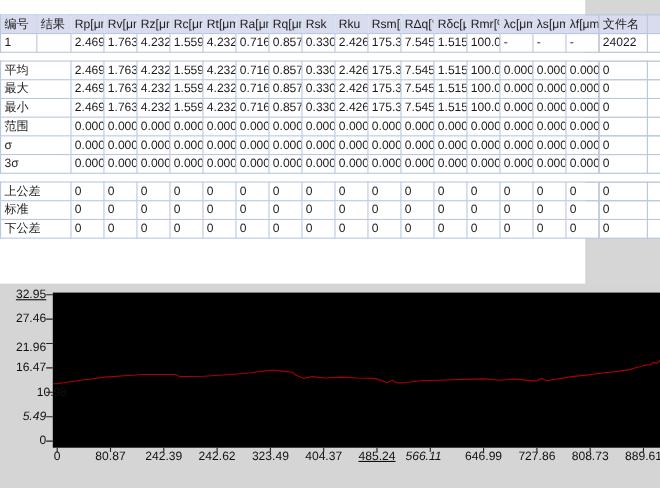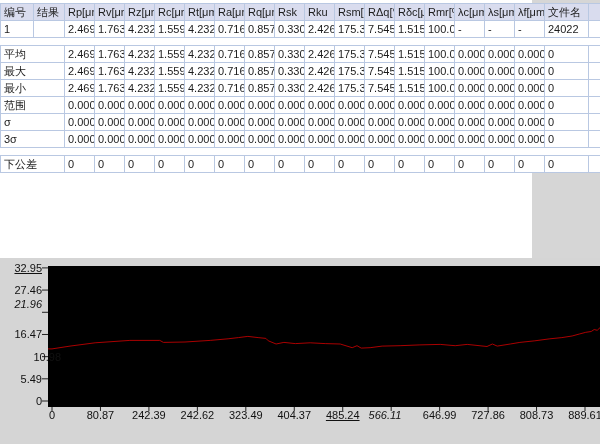--- a/index.html
+++ b/index.html
@@ -4,21 +4,21 @@
 <style>
   html,body{margin:0;padding:0;}
   body{
     width:600px;height:444px;position:relative;overflow:hidden;
     background:#d6d6d6;
     font-family:"Liberation Sans","DejaVu Sans",sans-serif;
     -webkit-font-smoothing:antialiased;
   }
   .table-area{
     position:absolute;top:0;left:0;width:532px;height:258px;
-    background:#ffffff;padding-top:3px;box-sizing:border-box;
+    background:#ffffff;padding-top:13px;box-sizing:border-box;
   }
   table{
     border-collapse:collapse;table-layout:fixed;width:600px;
     font-size:11px;color:#1c1c1c;
   }
   td{
     border:1px solid #b9c8e2;height:16px;line-height:16px;
     padding:0 0 0 3px;text-align:left;vertical-align:middle;
     overflow:hidden;white-space:nowrap;background:#ffffff;
   }
@@ -235,20 +235,62 @@
           <td>0.000</td>
           <td>0.000</td>
           <td>0.000</td>
           <td>0.000</td>
           <td>0.000</td>
           <td>0</td>
           <td class="filler"></td>
         </tr>
         <tr class="gap">
           <td colspan="20"></td>
+        </tr>
+        <tr>
+          <td colspan="2">上公差</td>
+          <td>0</td>
+          <td>0</td>
+          <td>0</td>
+          <td>0</td>
+          <td>0</td>
+          <td>0</td>
+          <td>0</td>
+          <td>0</td>
+          <td>0</td>
+          <td>0</td>
+          <td>0</td>
+          <td>0</td>
+          <td>0</td>
+          <td>0</td>
+          <td>0</td>
+          <td>0</td>
+          <td>0</td>
+          <td class="filler"></td>
+        </tr>
+        <tr>
+          <td colspan="2">标准</td>
+          <td>0</td>
+          <td>0</td>
+          <td>0</td>
+          <td>0</td>
+          <td>0</td>
+          <td>0</td>
+          <td>0</td>
+          <td>0</td>
+          <td>0</td>
+          <td>0</td>
+          <td>0</td>
+          <td>0</td>
+          <td>0</td>
+          <td>0</td>
+          <td>0</td>
+          <td>0</td>
+          <td>0</td>
+          <td class="filler"></td>
         </tr>
         <tr>
           <td colspan="2">下公差</td>
           <td>0</td>
           <td>0</td>
           <td>0</td>
           <td>0</td>
           <td>0</td>
           <td>0</td>
           <td>0</td>
@@ -287,24 +329,24 @@
       <line x1="342.72618338372996" y1="149" x2="342.72618338372996" y2="153" stroke="#222222" stroke-width="1"></line>
       <line x1="391.1785501511899" y1="149" x2="391.1785501511899" y2="153" stroke="#222222" stroke-width="1"></line>
       <line x1="439.63690830813505" y1="149" x2="439.63690830813505" y2="153" stroke="#222222" stroke-width="1"></line>
       <line x1="488.0892750755949" y1="149" x2="488.0892750755949" y2="153" stroke="#222222" stroke-width="1"></line>
       <line x1="536.5416418430548" y1="149" x2="536.5416418430548" y2="153" stroke="#222222" stroke-width="1"></line>
       <line x1="585" y1="149" x2="585" y2="153" stroke="#222222" stroke-width="1"></line>
       <polyline points="48,90.9 52.0,90.9 70.0,88.1 95.1,84.8 129.9,82.4 159.8,82.4 163.4,84.4 185.0,84.0 210.2,82.4 228.1,80.8 238.3,79.6 247.9,78.4 258.1,79.6 265.9,80.4 268.3,82.8 276.1,86.0 283.9,84.4 295.3,85.6 310.2,84.8 325.2,85.6 340.2,86.0 352.2,89.7 357.0,87.7 361.2,90.1 370.1,89.7 382.1,88.1 400.1,87.7 419.9,86.9 440.2,86.4 455.2,87.7 467.2,86.4 487.0,88.5 492.4,86.0 497.2,88.1 510.3,86.0 519.9,84.4 534.9,82.8 549.9,80.8 561.9,79.6 572.1,78.0 579.8,75.9 585.8,74.3 591.2,73.5 594.2,71.5 597.2,72.3 600.2,69.5" fill="none" stroke="#aa0000" stroke-width="1"></polyline>
     </svg>
   <div id="y-labels">
       <div class="ylab" style="top: 137px;">0</div>
-      <div class="ylab" style="top: 114.823px;">5.49</div>
+      <div class="ylab" style="top: 114.823px; font-style: italic;">5.49</div>
       <div class="ylab" style="top: 92.6468px; margin-left: 19px;">10.98</div>
       <div class="ylab" style="top: 70.4702px;">16.47</div>
-      <div class="ylab" style="top: 40px; font-style: italic;">21.96</div>
+      <div class="ylab" style="top: 52px;">21.96</div>
       <div class="ylab" style="top: 26.0766px;">27.46</div>
       <div class="ylab" style="top: 3.9px; text-decoration: underline;">32.95</div>
     </div>
   <div id="x-labels">
       <div class="xlab" style="left: 26px;">0</div>
       <div class="xlab" style="left: 74.4524px;">80.87</div>
       <div class="xlab" style="left: 122.911px;">242.39</div>
       <div class="xlab" style="left: 171.363px;">242.62</div>
       <div class="xlab" style="left: 219.815px;">323.49</div>
       <div class="xlab" style="left: 268.274px;">404.37</div>

